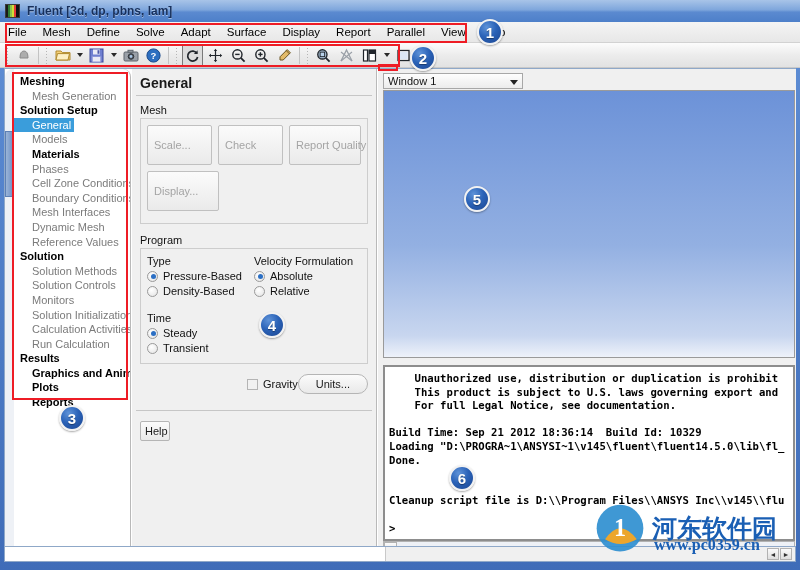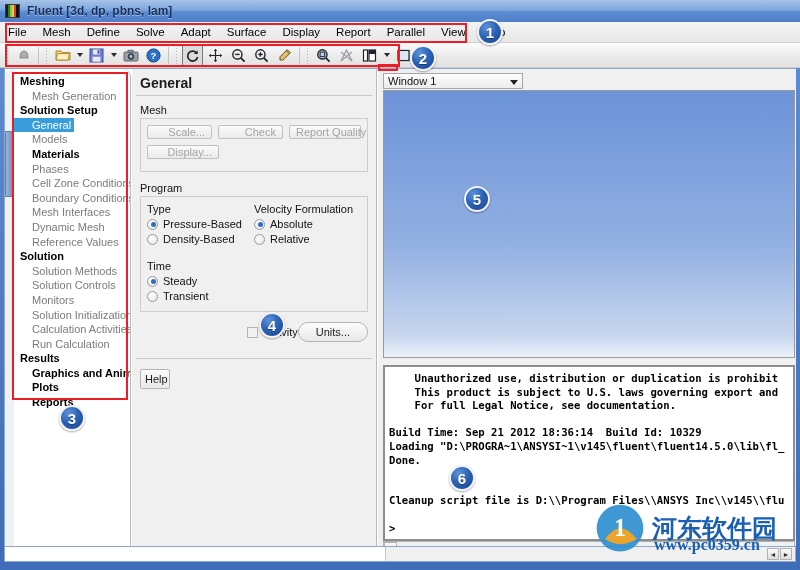--- a/index.html
+++ b/index.html
@@ -133,22 +133,22 @@
   #panel-title-rule { height: 1px; background: #c6c6c6; margin: 0 4px 8px 4px; }
   .grp-label { font-size: 11px; color: #111; padding-left: 8px; margin-bottom: 2px; }
   .grp-box {
     margin: 0 8px 10px 8px; border: 1px solid #cdcdcd; background: #f0f0f0;
     padding: 6px;
   }
   .btn-row { display: flex; gap: 6px; margin-bottom: 6px; }
   .gbtn {
     background: linear-gradient(180deg,#fbfbfb,#eaeaea);
     border: 1px solid #c0c0c0; border-radius: 2px;
-    font-size: 11px; color: #a4a4a4; padding: 0 6px;
-    text-align: right; white-space: nowrap;
+    font-size: 11px; color: #a4a4a4; padding: 13px 6px;
+    text-align: left; white-space: nowrap;
   }
   .gbtn.w1 { width: 72px; }
   .gbtn.w2 { width: 72px; }
   .gbtn.w3 { width: 72px; }
   .solver-cols { display: flex; }
   .solver-col { width: 50%; }
   .sub-label { font-size: 11px; color: #111; margin-bottom: 3px; }
   .radio-row { display: flex; align-items: center; margin-bottom: 3px; }
   .radio {
     width: 11px; height: 11px; border-radius: 50%;

